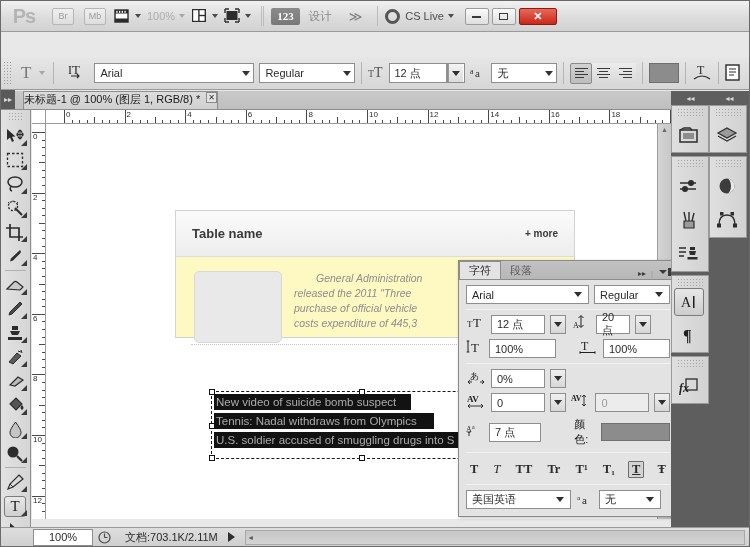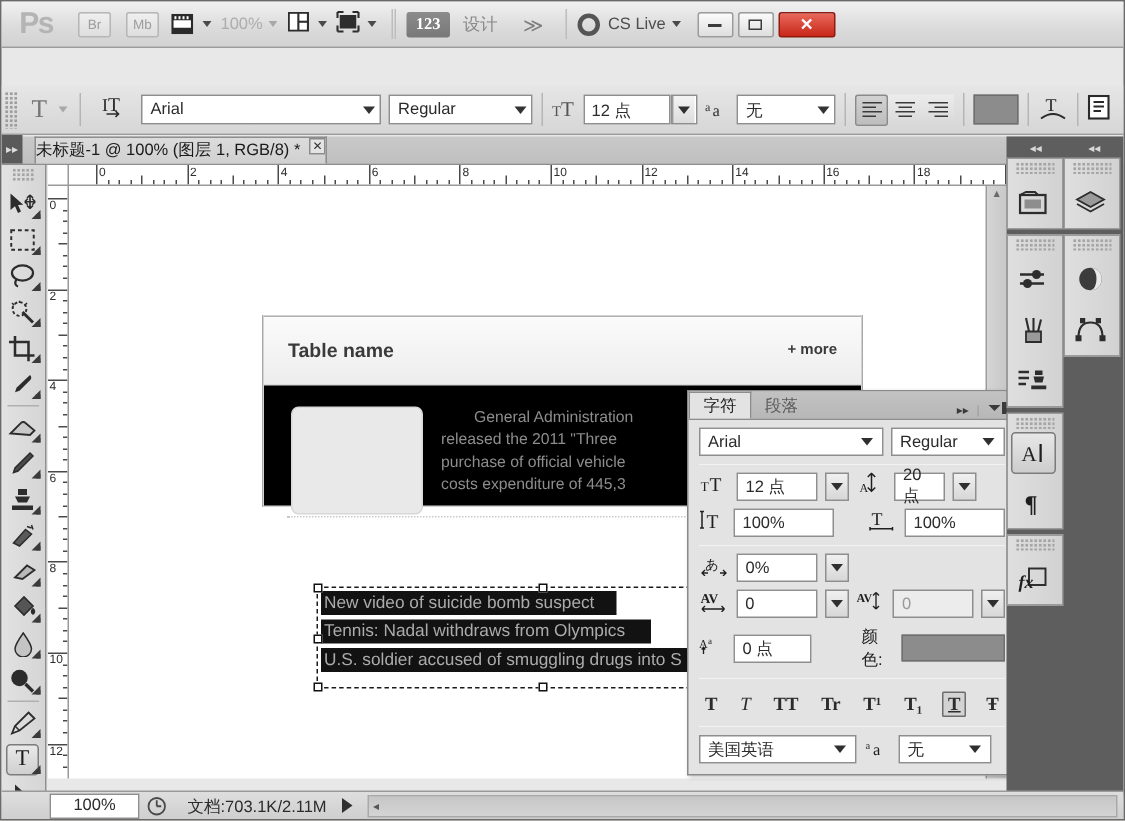--- a/index.html
+++ b/index.html
@@ -126,32 +126,32 @@
   .rt { position:absolute; background:#4a4a4a; }
   .rlbl { position:absolute; font-size:8px; color:#2d2d2d;
     font-family:"Liberation Sans",sans-serif; }
   .docwin { position:absolute; left:45px; top:123px; width:625px; height:395px;
     background:#fff; overflow:hidden; }
   .artboard { position:absolute; left:15px; top:8px; width:600px; height:340px;
     background:#fff; }
 
   
   .tbl { position:absolute; left:114px; top:78px; width:400px; height:128px;
-    background:#000000; border:1px solid #d2d2d2; }
+    background:#fef9c3; border:1px solid #d2d2d2; }
   .tbl-head { height:46px; background:linear-gradient(#fbfbfb,#ededed);
     border-bottom:1px solid #dcdcdc; display:flex; align-items:center;
     padding:0 16px; justify-content:space-between; }
   .tbl-title { font-size:13px; font-weight:bold; color:#3a3a3a; }
   .tbl-more { font-size:10px; font-weight:bold; color:#3a3a3a; }
   .tbl-body { display:flex; padding:14px 0 0 18px; }
   .thumb { width:88px;height:72px; background:#e9e9e9; border:1px solid #d8d8d8;
     border-radius:5px; }
   .news { margin-left:12px; width:260px; }
   .news-title { color:#1f5fa6; font-size:11px; font-weight:bold; margin-bottom:4px; }
-  .news-body { color:#8d8d8d; font-size:10.5px; line-height:15px; }
+  .news-body { color:#8d8d8d; font-size:10.5px; line-height:15px;font-style:italic; }
   .dashline { position:absolute; left:130px; top:212px; width:370px;
     border-top:1px dotted #c9c9c9; }
 
   
   .txtblock { position:absolute; left:153px; top:262px; width:296px; height:62px; }
   .tline { background:#121212; color:#ababab; font-size:11.5px; height:16px;
     line-height:16px; white-space:nowrap; overflow:hidden; margin-bottom:3px;
     padding-left:2px; font-family:"Liberation Sans",sans-serif; }
   .tline.w1 { width:197px; }
   .tline.w2 { width:220px; }
@@ -862,21 +862,21 @@
 
       <div class="cp-row">
         <span class="cpico">
           <svg width="18" height="15" viewBox="0 0 18 15">
             <text x="0" y="9" font-family="Liberation Serif, serif" font-size="8" fill="#1f1f1f">A</text>
             <text x="6" y="6" font-family="Liberation Serif, serif" font-size="6" fill="#1f1f1f">a</text>
             <path d="M3,13 v-4 M1.8,10 l1.2,-1.5 l1.2,1.5" stroke="#1f1f1f" stroke-width="0.9" fill="none"></path>
           </svg>
         </span>
         <div class="cpfld" style="width:58px">
-          <span>0 点</span>
+          <span>7 点</span>
         </div>
         <span class="colorlbl" style="margin-left:28px">颜色:</span>
         <div class="colorbox"></div>
       </div>
       <div class="cp-div"></div>
 
       <div class="styles">
         <span style="font-weight:bold">T</span>
         <span style="font-style:italic">T</span>
         <span style="font-weight:bold">TT</span>

